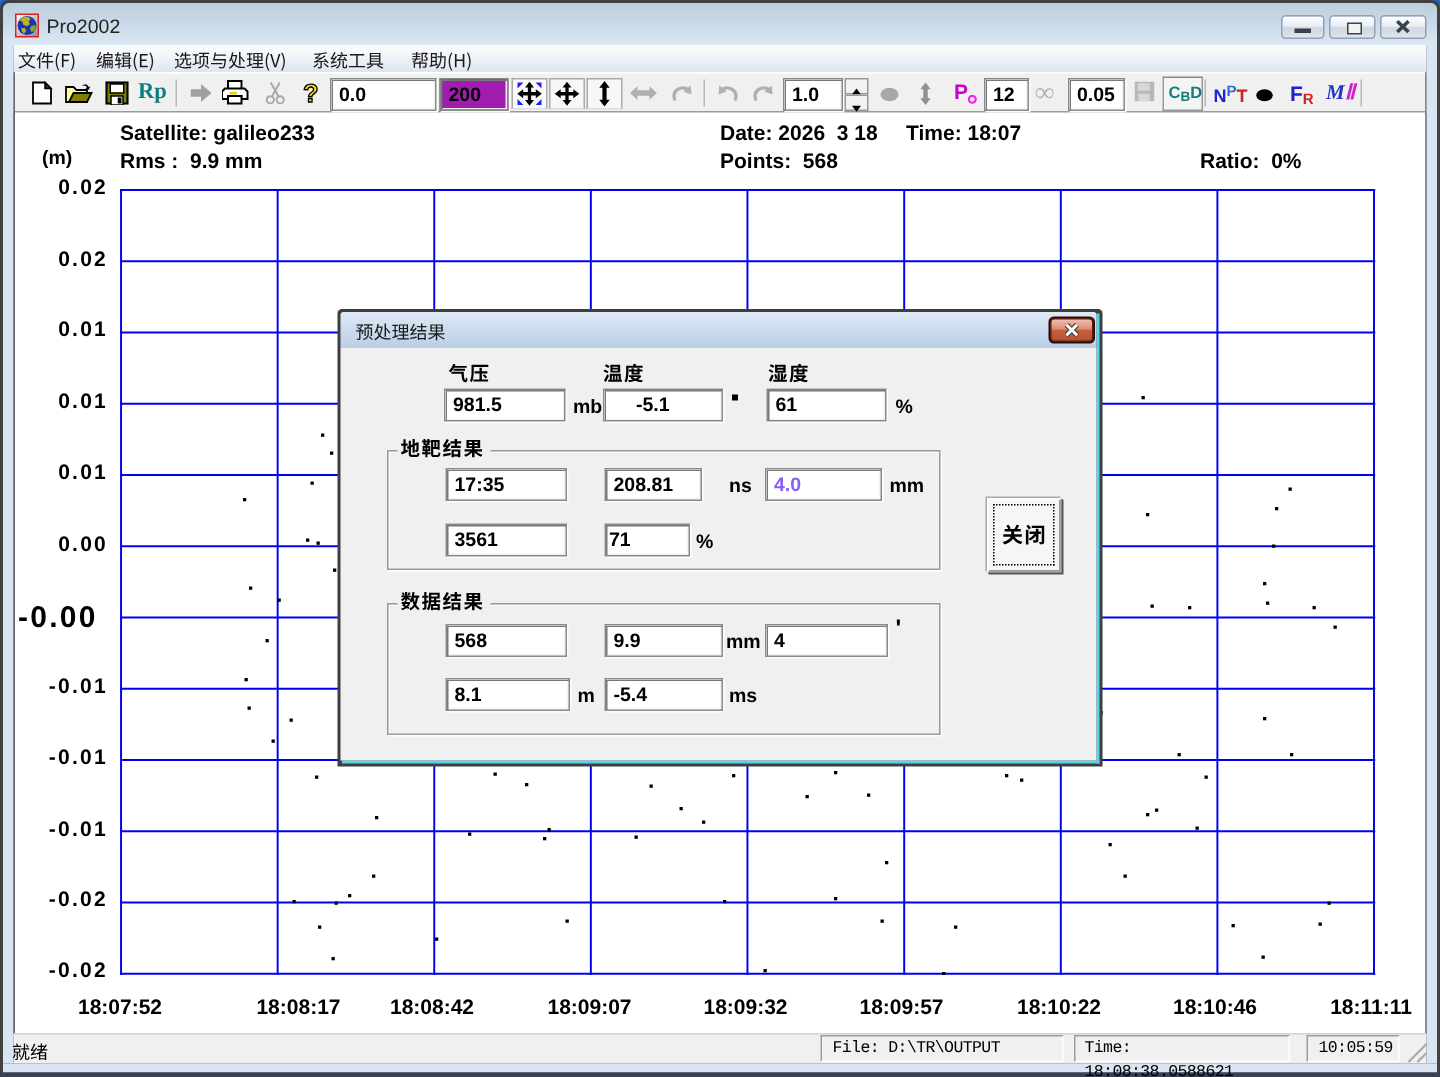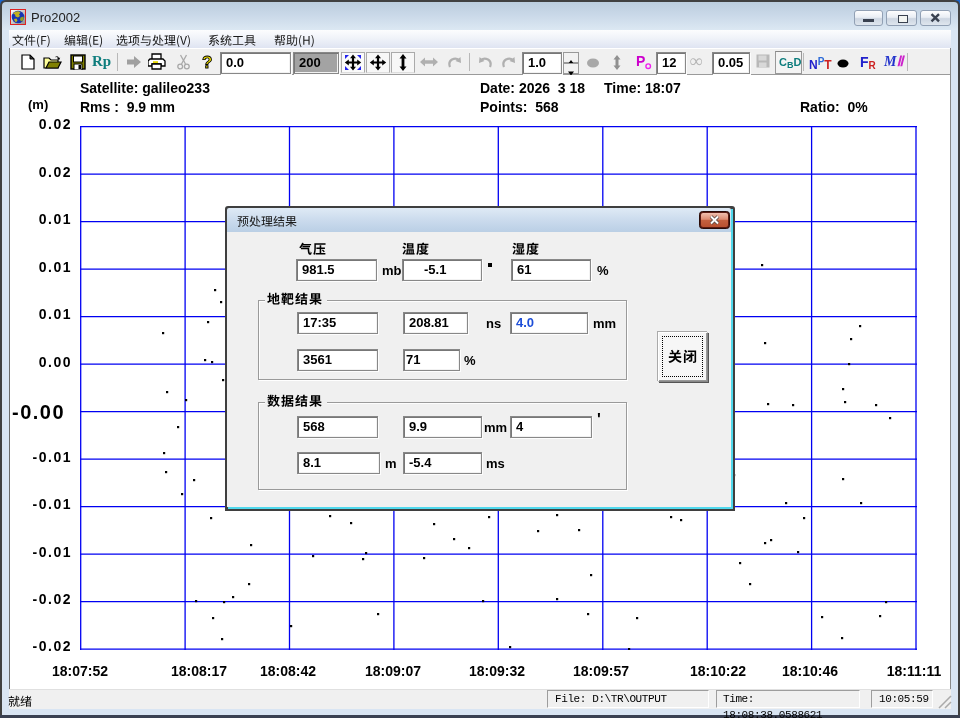--- a/index.html
+++ b/index.html
@@ -101,21 +101,21 @@
       <path d="M9.5 1 L4.5 10"></path>
       <circle cx="3.2" cy="12.5" r="2.4"></circle>
       <circle cx="9.8" cy="12.5" r="2.4"></circle>
     </g>
   </svg>
 <svg class="abs" style="left:201px;top:53px" width="14" height="18">
     <text x="1" y="15" font-family="Liberation Sans" font-size="17" font-weight="bold" fill="#f0e000" stroke="#000" stroke-width="0.9">?</text>
   </svg>
 
 <div style="position:absolute;left:220px;top:52px;width:71px;height:22px;background:#fff;border:1px solid #888;box-shadow:inset 1px 1px 0 #777,inset -1px -1px 0 #f2f2f2, 1px 1px 0 #fdfdfd;font-weight:bold;font-size:13px;line-height:20px;padding-left:5px;box-sizing:border-box;color:#000">0.0</div>
-<div style="position:absolute;left:293px;top:52px;width:46px;height:22px;background:#a3a3a3;border:1px solid #888;box-shadow:inset 1px 1px 0 #777,inset -1px -1px 0 #f2f2f2, 1px 1px 0 #fdfdfd;font-weight:bold;font-size:13px;line-height:20px;padding-left:5px;box-sizing:border-box;color:#000">200</div>
+<div style="position:absolute;left:293px;top:52px;width:46px;height:22px;background:#a21caf;border:1px solid #888;box-shadow:inset 1px 1px 0 #777,inset -1px -1px 0 #f2f2f2, 1px 1px 0 #fdfdfd;font-weight:bold;font-size:13px;line-height:20px;padding-left:5px;box-sizing:border-box;color:#000">200</div>
 
 <div class="abs" style="left:341px;top:52px;width:24px;height:21px;background:#fafafa;border:1px solid #aaa;border-bottom-color:#ddd;box-sizing:border-box"></div>
 <div class="abs" style="left:366px;top:52px;width:24px;height:21px;background:#f7f7f7;border:1px solid #aaa;border-bottom-color:#ddd;box-sizing:border-box"></div>
 <div class="abs" style="left:391px;top:52px;width:24px;height:21px;background:#f7f7f7;border:1px solid #aaa;border-bottom-color:#ddd;box-sizing:border-box"></div>
 <svg class="abs" style="left:344px;top:54px" width="18" height="17">
 <g fill="#2222ee">
       <path d="M1 1 h4 l-4 4 z"></path>
       <path d="M17 1 v4 l-4 -4 z"></path>
       <path d="M1 16 v-4 l4 4 z"></path>
       <path d="M17 16 h-4 l4 -4 z"></path>
@@ -444,21 +444,21 @@
 <div style="position:absolute;right:888px;top:496px;width:60px;text-align:right;font-weight:bold;font-size:14px;letter-spacing:1.5px">-0.01</div>
 <div style="position:absolute;right:888px;top:544px;width:60px;text-align:right;font-weight:bold;font-size:14px;letter-spacing:1.5px">-0.01</div>
 <div style="position:absolute;right:888px;top:591px;width:60px;text-align:right;font-weight:bold;font-size:14px;letter-spacing:1.5px">-0.02</div>
 <div style="position:absolute;right:888px;top:638px;width:60px;text-align:right;font-weight:bold;font-size:14px;letter-spacing:1.5px">-0.02</div>
 <div style="position:absolute;left:40px;top:663px;width:80px;text-align:center;font-weight:bold;font-size:14px">18:07:52</div>
 <div style="position:absolute;left:147px;top:663px;width:80px;text-align:right;font-weight:bold;font-size:14px">18:08:17</div>
 <div style="position:absolute;left:248px;top:663px;width:80px;text-align:center;font-weight:bold;font-size:14px">18:08:42</div>
 <div style="position:absolute;left:353px;top:663px;width:80px;text-align:center;font-weight:bold;font-size:14px">18:09:07</div>
 <div style="position:absolute;left:457px;top:663px;width:80px;text-align:center;font-weight:bold;font-size:14px">18:09:32</div>
 <div style="position:absolute;left:561px;top:663px;width:80px;text-align:center;font-weight:bold;font-size:14px">18:09:57</div>
-<div style="position:absolute;left:666px;top:663px;width:80px;text-align:right;font-weight:bold;font-size:14px">18:10:22</div>
+<div style="position:absolute;left:666px;top:663px;width:80px;text-align:center;font-weight:bold;font-size:14px">18:10:22</div>
 <div style="position:absolute;left:770px;top:663px;width:80px;text-align:center;font-weight:bold;font-size:14px">18:10:46</div>
 <div style="position:absolute;left:874px;top:663px;width:80px;text-align:center;font-weight:bold;font-size:14px">18:11:11</div>
 
 <div class="abs" style="left:225px;top:206px;width:510px;height:305px;background:#3f3f3f;border-radius:3px 3px 0 0"></div>
 <div class="abs" style="left:731px;top:209px;width:2px;height:300px;background:#4fd8ec"></div>
 <div class="abs" style="left:228px;top:507px;width:505px;height:2px;background:#4fd8ec"></div>
 <div class="abs" style="left:227px;top:208px;width:504px;height:24px;background:linear-gradient(180deg,#dfeaf5 0%,#cbdbed 50%,#bacfe5 100%);border-radius:2px 2px 0 0"></div>
 <svg style="position:absolute;left:237px;top:214px;overflow:visible" width="62" height="16">
     <g transform="translate(0,11.8)">
       <path d="M8.040000000000001 -5.94V-3.54C8.040000000000001 -2.3040000000000003 7.764 -0.684 4.92 0.252C5.124 0.42 5.364 0.72 5.472 0.9C8.52 -0.216 8.892 -2.016 8.892 -3.528V-5.94ZM8.700000000000001 -1.056C9.456 -0.456 10.428 0.40800000000000003 10.896 0.9480000000000001L11.52 0.312C11.040000000000001 -0.20400000000000001 10.044 -1.032 9.3 -1.608ZM1.056 -7.296C1.788 -6.804 2.724 -6.144 3.384 -5.64H0.456V-4.836H2.436V-0.12C2.436 0.036000000000000004 2.388 0.07200000000000001 2.208 0.084C2.04 0.084 1.488 0.084 0.864 0.07200000000000001C0.996 0.324 1.116 0.684 1.1520000000000001 0.936C1.98 0.936 2.52 0.924 2.856 0.78C3.204 0.636 3.3000000000000003 0.384 3.3000000000000003 -0.096V-4.836H4.5840000000000005C4.368 -4.188 4.128 -3.528 3.912 -3.072L4.596 -2.892C4.92 -3.54 5.292 -4.596 5.604 -5.5200000000000005L5.04 -5.676L4.908 -5.64H4.0920000000000005L4.332 -5.952C4.056 -6.168 3.672 -6.456 3.24 -6.744C3.948 -7.38 4.728 -8.304 5.244 -9.168000000000001L4.692 -9.552L4.5360000000000005 -9.504H0.708V-8.700000000000001H3.936C3.564 -8.16 3.072 -7.572 2.616 -7.176L1.548 -7.872ZM6.0 -7.5360000000000005V-1.824H6.84V-6.708H10.152000000000001V-1.848H11.028V-7.5360000000000005H8.688L9.108 -8.736H11.508000000000001V-9.552H5.5680000000000005V-8.736H8.124C8.040000000000001 -8.34 7.932 -7.908 7.824 -7.5360000000000005Z M17.112000000000002 -7.344C16.884 -5.652 16.464 -4.272 15.888 -3.144C15.396 -3.96 15.0 -5.0040000000000004 14.7 -6.336C14.808 -6.66 14.916 -6.996 15.024000000000001 -7.344ZM14.64 -10.032C14.315999999999999 -7.68 13.572 -5.412 12.624 -4.164C12.864 -4.0440000000000005 13.188 -3.8040000000000003 13.356 -3.66C13.668 -4.08 13.956 -4.5840000000000005 14.22 -5.16C14.544 -4.008 14.94 -3.072 15.408 -2.328C14.616 -1.1400000000000001 13.608 -0.3 12.408 0.276C12.636 0.40800000000000003 12.996 0.768 13.152000000000001 0.972C14.256 0.40800000000000003 15.204 -0.40800000000000003 15.984 -1.524C17.448 0.20400000000000001 19.38 0.588 21.444000000000003 0.588H23.208C23.268 0.324 23.424 -0.12 23.58 -0.34800000000000003C23.112000000000002 -0.336 21.864 -0.336 21.492 -0.336C19.644 -0.336 17.832 -0.672 16.476 -2.3040000000000003C17.292 -3.7680000000000002 17.856 -5.64 18.12 -8.040000000000001L17.532 -8.208L17.352 -8.172H15.24C15.372 -8.700000000000001 15.492 -9.252 15.588000000000001 -9.804ZM19.38 -10.056000000000001V-1.224H20.34V-6.24C21.156 -5.292 22.032 -4.164 22.451999999999998 -3.42L23.244 -3.912C22.704 -4.776 21.564 -6.132000000000001 20.652 -7.128L20.34 -6.948V-10.056000000000001Z M29.712 -6.48H31.548000000000002V-4.932H29.712ZM32.328 -6.48H34.164V-4.932H32.328ZM29.712 -8.736H31.548000000000002V-7.212H29.712ZM32.328 -8.736H34.164V-7.212H32.328ZM27.816 -0.264V0.5640000000000001H35.604V-0.264H32.4V-1.92H35.196V-2.736H32.4V-4.152H35.028V-9.528H28.884V-4.152H31.476V-2.736H28.740000000000002V-1.92H31.476V-0.264ZM24.42 -1.2 24.648 -0.28800000000000003C25.704 -0.636 27.084 -1.104 28.38 -1.536L28.224 -2.412L26.904 -1.968V-4.956H28.116V-5.796H26.904V-8.424H28.296V-9.264H24.552V-8.424H26.04V-5.796H24.672V-4.956H26.04V-1.692C25.428 -1.5 24.876 -1.332 24.42 -1.2Z M36.42 -0.636 36.576 0.28800000000000003C37.764 0.024 39.36 -0.312 40.872 -0.66L40.8 -1.488C39.192 -1.164 37.536 -0.8160000000000001 36.42 -0.636ZM36.672 -5.124C36.852 -5.208 37.152 -5.268 38.676 -5.448C38.136 -4.692 37.632 -4.0920000000000005 37.404 -3.864C37.008 -3.432 36.732 -3.144 36.456 -3.084C36.564 -2.844 36.708 -2.4 36.756 -2.208C37.044 -2.364 37.476 -2.46 40.824 -3.072C40.8 -3.2640000000000002 40.764 -3.624 40.775999999999996 -3.864L38.1 -3.432C39.072 -4.476 40.02 -5.748 40.836 -7.0440000000000005L40.008 -7.548C39.78 -7.1160000000000005 39.516 -6.684 39.24 -6.264L37.644 -6.132000000000001C38.352 -7.128 39.048 -8.4 39.588 -9.624L38.664 -10.008000000000001C38.184 -8.604000000000001 37.32 -7.1160000000000005 37.044 -6.732C36.792 -6.348 36.576 -6.072 36.36 -6.024C36.468 -5.772 36.624 -5.316 36.672 -5.124ZM43.668 -10.092V-8.472H40.896V-7.6080000000000005H43.668V-5.736H41.196V-4.872H47.112V-5.736H44.592V-7.6080000000000005H47.316V-8.472H44.592V-10.092ZM41.508 -3.648V0.9480000000000001H42.384V0.432H45.912V0.9H46.812V-3.648ZM42.384 -0.384V-2.832H45.912V-0.384Z M49.908 -9.504V-4.728H53.532V-3.708H48.744V-2.88H52.8C51.72 -1.728 50.004 -0.6960000000000001 48.432 -0.18C48.636 0.012 48.912 0.336 49.056 0.5640000000000001C50.64 -0.036000000000000004 52.368 -1.176 53.532 -2.496V0.96H54.480000000000004V-2.556C55.668 -1.272 57.42 -0.108 58.968 0.504C59.1 0.276 59.388 -0.06 59.58 -0.252C58.068 -0.756 56.328 -1.776 55.212 -2.88H59.268V-3.708H54.480000000000004V-4.728H58.176V-9.504ZM50.832 -6.756H53.532V-5.508H50.832ZM54.480000000000004 -6.756H57.204V-5.508H54.480000000000004ZM50.832 -8.724H53.532V-7.5H50.832ZM54.480000000000004 -8.724H57.204V-7.5H54.480000000000004Z" fill="#1a1a1a"></path>
@@ -499,21 +499,21 @@
 <div class="abs" style="left:258px;top:300px;width:369px;height:80px;border:1px solid #9a9a9a;box-shadow:1px 1px 0 #fff,inset 1px 1px 0 #fdfdfd;box-sizing:border-box"></div>
 <div class="abs" style="left:265px;top:291px;width:62px;height:14px;background:#f0f0f0"></div>
 <svg style="position:absolute;left:267px;top:291px;overflow:visible" width="58" height="17">
     <g transform="translate(0,12.7)">
       <path d="M5.473 -9.789V-6.356999999999999L4.186 -5.811L4.758 -4.433L5.473 -4.745V-1.365C5.473 0.429 5.967 0.9099999999999999 7.747999999999999 0.9099999999999999C8.151 0.9099999999999999 10.100999999999999 0.9099999999999999 10.53 0.9099999999999999C12.051 0.9099999999999999 12.506 0.299 12.713999999999999 -1.547C12.285 -1.638 11.687 -1.885 11.349 -2.106C11.232 -0.7799999999999999 11.102 -0.481 10.4 -0.481C9.984 -0.481 8.254999999999999 -0.481 7.864999999999999 -0.481C7.072 -0.481 6.955 -0.598 6.955 -1.365V-5.382L8.033999999999999 -5.85V-1.8719999999999999H9.49V-6.487L10.620999999999999 -6.968C10.620999999999999 -5.122 10.594999999999999 -4.16 10.568999999999999 -3.965C10.53 -3.731 10.439 -3.679 10.283 -3.679C10.166 -3.679 9.879999999999999 -3.679 9.658999999999999 -3.7049999999999996C9.828 -3.38 9.945 -2.782 9.984 -2.392C10.413 -2.392 10.959 -2.405 11.349 -2.574C11.751999999999999 -2.743 11.972999999999999 -3.068 12.011999999999999 -3.666C12.077 -4.199 12.103 -5.7589999999999995 12.103 -8.241999999999999L12.155 -8.501999999999999L11.075999999999999 -8.892L10.79 -8.709999999999999L10.543 -8.528L9.49 -8.073V-11.049999999999999H8.033999999999999V-7.449L6.955 -6.994V-9.789ZM0.27299999999999996 -2.2359999999999998 0.8969999999999999 -0.6759999999999999C2.093 -1.222 3.5879999999999996 -1.924 4.979 -2.613L4.628 -3.9909999999999997L3.419 -3.484V-6.552H4.745V-8.033999999999999H3.419V-10.868H1.9629999999999999V-8.033999999999999H0.442V-6.552H1.9629999999999999V-2.8859999999999997C1.3259999999999998 -2.626 0.741 -2.405 0.27299999999999996 -2.2359999999999998Z M14.754 -6.3309999999999995V-2.86H16.548000000000002V-2.2359999999999998H14.39V-0.9359999999999999H16.548000000000002V1.17H17.965V-0.9359999999999999H20.097V-2.2359999999999998H17.965V-2.86H19.85V-6.3309999999999995H17.978V-6.928999999999999H19.265V-8.697H20.070999999999998V-9.958H19.265V-11.036999999999999H17.861V-9.958H16.665V-11.036999999999999H15.313V-9.958H14.455V-8.697H15.313V-6.928999999999999H16.548000000000002V-6.3309999999999995ZM17.861 -8.697V-8.073H16.665V-8.697ZM16.028 -5.2H16.678V-4.004H16.028ZM17.848 -5.2H18.55V-4.004H17.848ZM22.58 -9.022V-5.771999999999999H21.8V-9.022ZM23.841 -9.022H24.634V-5.771999999999999H23.841ZM20.383 -10.4V-1.2349999999999999C20.383 0.52 20.851 0.962 22.359 0.962C22.697 0.962 24.322 0.962 24.673000000000002 0.962C26.051000000000002 0.962 26.454 0.26 26.636 -1.625C26.232999999999997 -1.716 25.661 -1.9629999999999999 25.323 -2.21C25.232 -0.741 25.128 -0.377 24.555999999999997 -0.377C24.218 -0.377 22.84 -0.377 22.541 -0.377C21.891 -0.377 21.8 -0.481 21.8 -1.222V-4.407H24.634V-3.835H26.064V-10.4Z M28.338 -0.949 28.585 0.65C29.976 0.351 31.796 0.0 33.499 -0.377L33.369 -1.833C31.549 -1.4949999999999999 29.625 -1.144 28.338 -0.949ZM28.741 -5.447C28.962 -5.537999999999999 29.287 -5.629 30.457 -5.7589999999999995C30.015 -5.1739999999999995 29.637999999999998 -4.718999999999999 29.43 -4.524C28.988 -4.056 28.701999999999998 -3.783 28.338 -3.7049999999999996C28.52 -3.276 28.78 -2.522 28.858 -2.21C29.235 -2.405 29.82 -2.561 33.356 -3.185C33.304 -3.5229999999999997 33.265 -4.1209999999999996 33.278 -4.537L31.029 -4.199C31.951999999999998 -5.226 32.849000000000004 -6.422 33.577 -7.617999999999999L32.199 -8.514999999999999C31.965 -8.06 31.692 -7.592 31.419 -7.1499999999999995L30.314 -7.072C31.042 -8.046999999999999 31.744 -9.243 32.264 -10.4L30.652 -11.062999999999999C30.171 -9.607 29.3 -8.086 29.014 -7.696C28.728 -7.306 28.494 -7.045999999999999 28.208 -6.968C28.403 -6.539 28.663 -5.771999999999999 28.741 -5.447ZM36.086 -11.049999999999999V-9.450999999999999H33.343V-7.9559999999999995H36.086V-6.526H33.694V-5.044H40.116V-6.526H37.711V-7.9559999999999995H40.428V-9.450999999999999H37.711V-11.049999999999999ZM34.006 -4.082V1.157H35.527V0.598H38.283V1.105H39.882V-4.082ZM35.527 -0.8059999999999999V-2.678H38.283V-0.8059999999999999Z M43.976 -10.439V-4.979H47.707V-4.199H42.702V-2.782H46.563C45.458 -1.7939999999999998 43.846 -0.9359999999999999 42.299 -0.481C42.65 -0.156 43.118 0.442 43.365 0.819C44.925 0.247 46.511 -0.767 47.707 -1.9629999999999999V1.17H49.358V-2.028C50.567 -0.858 52.153 0.156 53.661 0.741C53.894999999999996 0.33799999999999997 54.363 -0.26 54.714 -0.585C53.232 -1.027 51.646 -1.8459999999999999 50.501999999999995 -2.782H54.337V-4.199H49.358V-4.979H53.128V-10.439ZM45.601 -7.111H47.707V-6.279H45.601ZM49.358 -7.111H51.425V-6.279H49.358ZM45.601 -9.139H47.707V-8.32H45.601ZM49.358 -9.139H51.425V-8.32H49.358Z" fill="#000000"></path>
     </g>
   </svg>
 <div style="position:absolute;left:297px;top:312px;width:81px;height:22px;background:#fff;border:1px solid #888;box-shadow:inset 1px 1px 0 #777,inset -1px -1px 0 #f2f2f2, 1px 1px 0 #fdfdfd;font-weight:bold;font-size:13px;line-height:20px;padding-left:5px;box-sizing:border-box;color:#000">17:35</div>
 <div style="position:absolute;left:403px;top:312px;width:65px;height:22px;background:#fff;border:1px solid #888;box-shadow:inset 1px 1px 0 #777,inset -1px -1px 0 #f2f2f2, 1px 1px 0 #fdfdfd;font-weight:bold;font-size:13px;line-height:20px;padding-left:5px;box-sizing:border-box;color:#000">208.81</div>
 <div style="position:absolute;left:486px;top:316px;font-weight:bold;font-size:13px;color:#000">ns</div>
-<div style="position:absolute;left:510px;top:312px;width:78px;height:22px;background:#fff;border:1px solid #888;box-shadow:inset 1px 1px 0 #777,inset -1px -1px 0 #f2f2f2, 1px 1px 0 #fdfdfd;font-weight:bold;font-size:13px;line-height:20px;padding-left:5px;box-sizing:border-box;color:#1d4ed8">4.0</div>
+<div style="position:absolute;left:510px;top:312px;width:78px;height:22px;background:#fff;border:1px solid #888;box-shadow:inset 1px 1px 0 #777,inset -1px -1px 0 #f2f2f2, 1px 1px 0 #fdfdfd;font-weight:bold;font-size:13px;line-height:20px;padding-left:5px;box-sizing:border-box;color:#8b5cf6">4.0</div>
 <div style="position:absolute;left:593px;top:316px;font-weight:bold;font-size:13px;color:#000">mm</div>
 <div style="position:absolute;left:297px;top:349px;width:81px;height:22px;background:#fff;border:1px solid #888;box-shadow:inset 1px 1px 0 #777,inset -1px -1px 0 #f2f2f2, 1px 1px 0 #fdfdfd;font-weight:bold;font-size:13px;line-height:20px;padding-left:5px;box-sizing:border-box;color:#000">3561</div>
 <div style="position:absolute;left:403px;top:349px;width:57px;height:22px;background:#fff;border:1px solid #888;box-shadow:inset 1px 1px 0 #777,inset -1px -1px 0 #f2f2f2, 1px 1px 0 #fdfdfd;font-weight:bold;font-size:13px;line-height:20px;padding-left:2px;box-sizing:border-box;color:#000">71</div>
 <div style="position:absolute;left:464px;top:353px;font-weight:bold;font-size:13px;color:#000">%</div>
 
 <div class="abs" style="left:658px;top:332px;width:50px;height:50px;background:#f6f6f6;border:1px solid #888;border-top-color:#fff;border-left-color:#fff;box-shadow:inset -1px -1px 0 #999, -1px -1px 0 #aaa,1px 1px 0 #555;box-sizing:border-box"></div>
 <div class="abs" style="left:662px;top:336px;width:41px;height:41px;border:1px dotted #000;box-sizing:border-box"></div>
 <svg style="position:absolute;left:668px;top:348px;overflow:visible" width="32" height="18">
     <g transform="translate(0,13.7)">
       <path d="M2.856 -11.144C3.318 -10.528 3.822 -9.702 4.102 -9.058H1.778V-7.392H6.132000000000001V-5.614V-5.474H0.84V-3.8080000000000003H5.796C5.236 -2.52 3.822 -1.246 0.42 -0.266C0.868 0.126 1.428 0.854 1.666 1.246C4.886 0.252 6.538 -1.092 7.364 -2.5060000000000002C8.540000000000001 -0.714 10.178 0.518 12.516 1.176C12.768 0.672 13.3 -0.098 13.706 -0.49C11.284 -1.008 9.548 -2.17 8.47 -3.8080000000000003H13.202V-5.474H8.106V-5.572V-7.392H12.474V-9.058H10.122C10.584 -9.73 11.06 -10.528 11.508000000000001 -11.284L9.674 -11.886000000000001C9.352 -11.018 8.792 -9.884 8.26 -9.058H4.9L5.7540000000000004 -9.534C5.474 -10.192 4.872 -11.158 4.2700000000000005 -11.858Z M15.938 -8.526V1.232H17.618V-8.526ZM16.148 -11.032C16.806 -10.36 17.576 -9.408 17.884 -8.778L19.284 -9.702C18.934 -10.346 18.122 -11.242 17.45 -11.872ZM22.573999999999998 -9.128V-7.308H18.346V-5.712H21.552C20.614 -4.466 19.228 -3.3040000000000003 17.716 -2.5340000000000003C18.066 -2.2680000000000002 18.612000000000002 -1.6380000000000001 18.864 -1.288C20.292 -2.1 21.58 -3.178 22.573999999999998 -4.452V-1.764C22.573999999999998 -1.568 22.504 -1.512 22.266 -1.498C22.028 -1.484 21.216 -1.484 20.502 -1.526C20.726 -1.078 20.964 -0.364 21.034 0.098C22.168 0.098 22.994 0.056 23.567999999999998 -0.196C24.142 -0.448 24.310000000000002 -0.882 24.310000000000002 -1.736V-5.712H25.92V-7.308H24.310000000000002V-9.128ZM19.844 -11.228V-9.674H26.494V-0.5740000000000001C26.494 -0.364 26.424 -0.294 26.200000000000003 -0.28C26.003999999999998 -0.28 25.317999999999998 -0.28 24.744 -0.308C24.954 0.098 25.178 0.784 25.234 1.204C26.27 1.218 26.984 1.176 27.474 0.924C27.978 0.658 28.131999999999998 0.252 28.131999999999998 -0.546V-11.228Z" fill="#000000"></path>

